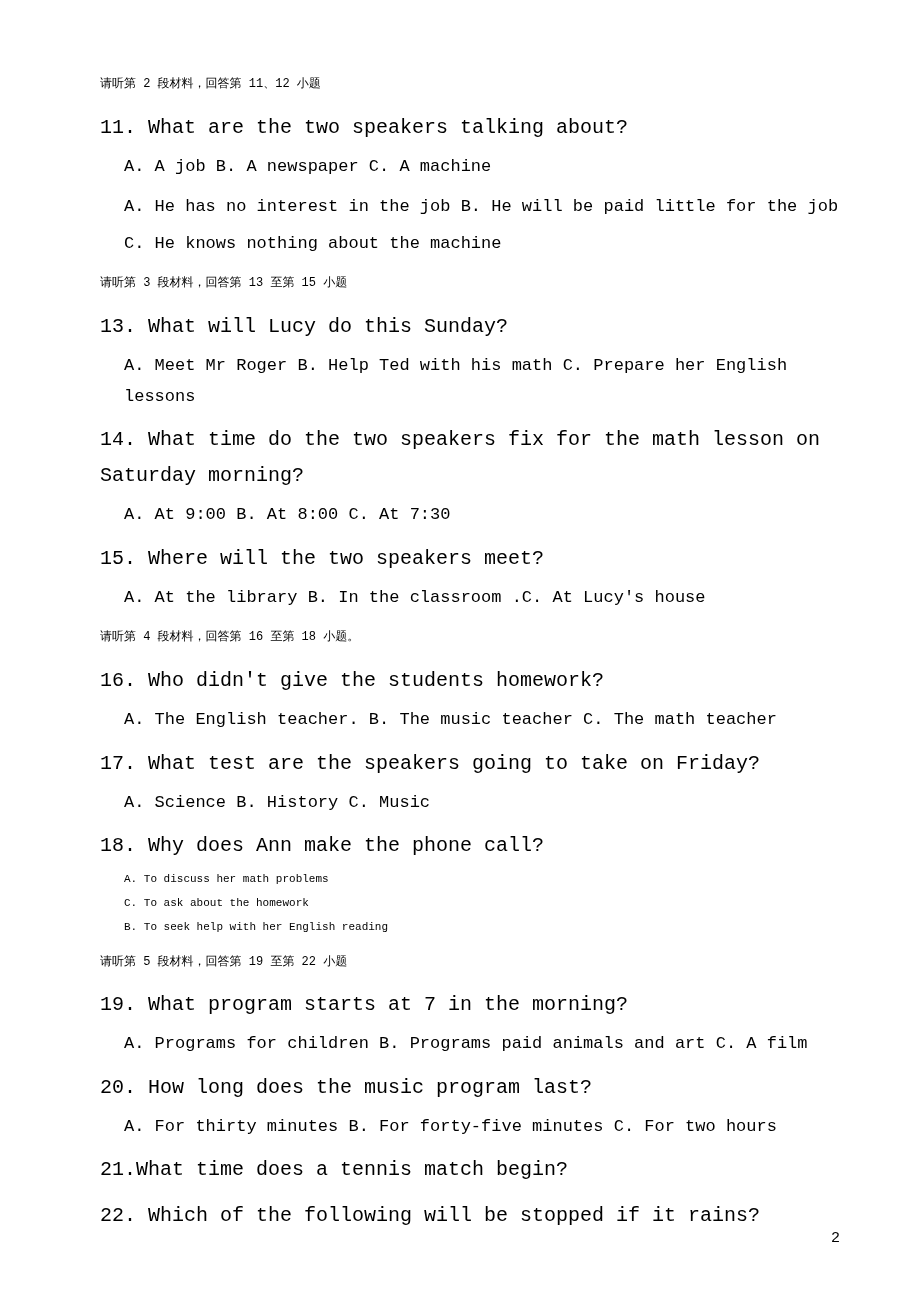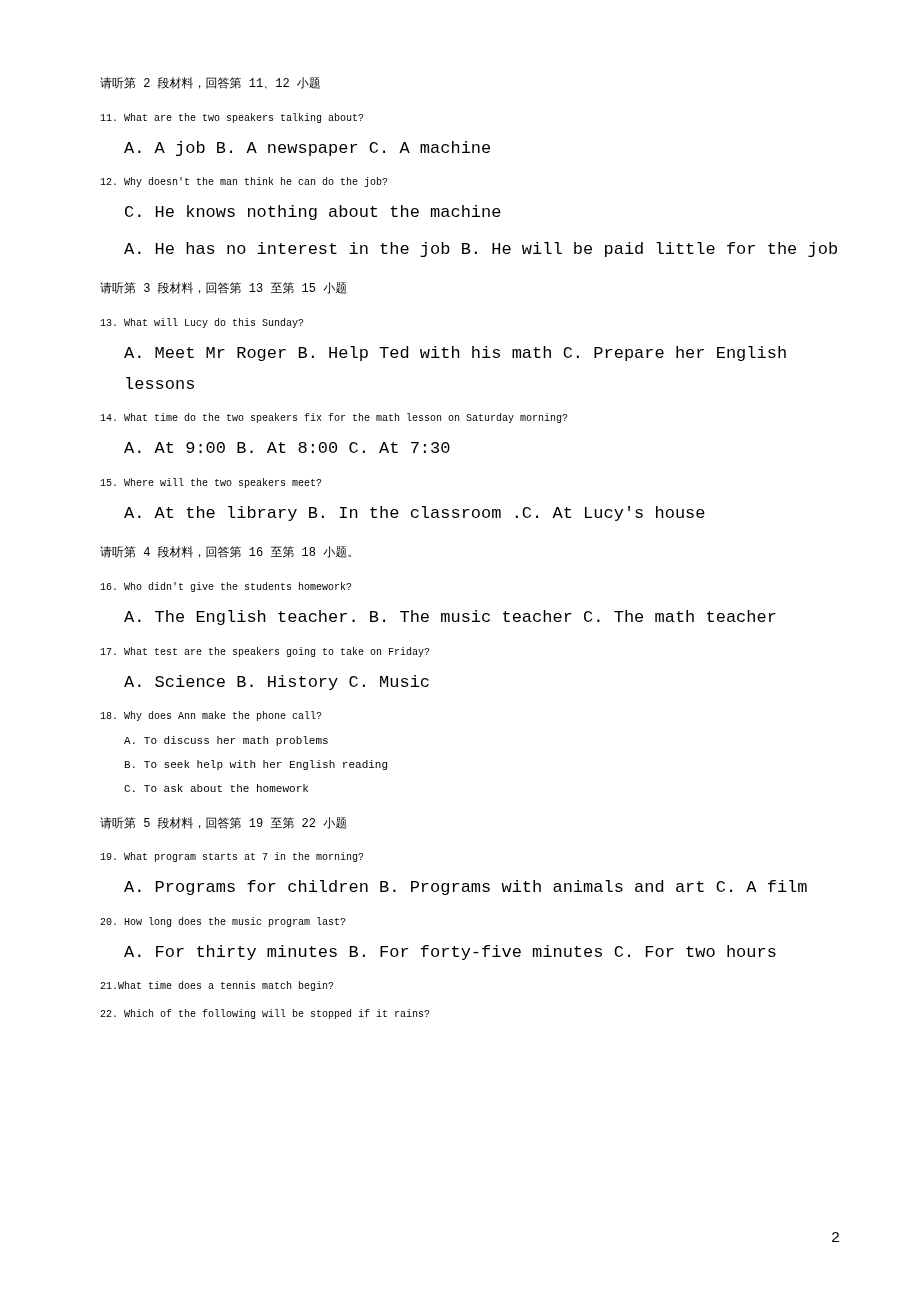--- a/index.html
+++ b/index.html
@@ -27,21 +27,21 @@
       font-size: 12px;
       margin-bottom: 14px;
       margin-top: 10px;
     }
 
     .question {
       margin-bottom: 10px;
     }
 
     .question-number {
-      font-size: 10px;
+      font-size: 20px;
       margin-bottom: 6px;
     }
 
     .options-line {
       padding-left: 24px;
       margin-bottom: 6px;
       font-size: 17px;
     }
 
     .options-line-b {
@@ -68,23 +68,22 @@
 
   <div class="section gap">
     <div class="section-header">请听第 2 段材料，回答第 11、12 小题</div>
 
     <div class="question">
       <div class="question-number">11. What are the two speakers talking about?</div>
       <div class="options-line">   A. A job     B. A newspaper     C. A machine</div>
     </div>
 
     <div class="question">
-      <div class="question-number">12. Why doesn't the man think he can do the job?</div>
+      <div class="options-line">   A. He has no interest in the job     B. He will be paid little for the job</div>
       <div class="options-line">   C. He knows nothing about the machine</div>
-      <div class="options-line">   A. He has no interest in the job     B. He will be paid little for the job</div>
     </div>
   </div>
 
   <div class="section gap">
     <div class="section-header">请听第 3 段材料，回答第 13 至第 15 小题</div>
 
     <div class="question">
       <div class="question-number">13. What will Lucy do this Sunday?</div>
       <div class="options-line">   A. Meet Mr Roger     B. Help Ted with his math     C. Prepare her English lessons</div>
     </div>
@@ -109,31 +108,31 @@
     </div>
 
     <div class="question">
       <div class="question-number">17. What test are the speakers going to take on Friday?</div>
       <div class="options-line">   A. Science     B. History   C. Music</div>
     </div>
 
     <div class="question">
       <div class="question-number">18. Why does Ann make the phone call?</div>
       <div class="options-line-b">   A. To discuss her math problems</div>
+      <div class="options-line-b">   C. To ask about the homework</div>
       <div class="options-line-b">   B. To seek help with her English reading</div>
-      <div class="options-line-b">   C. To ask about the homework</div>
     </div>
   </div>
 
   <div class="section gap">
     <div class="section-header">请听第 5 段材料，回答第 19 至第 22 小题</div>
 
     <div class="question">
       <div class="question-number">19. What program starts at 7 in the morning?</div>
-      <div class="options-line">   A. Programs for children   B. Programs with animals and art   C. A film</div>
+      <div class="options-line">   A. Programs for children   B. Programs paid animals and art   C. A film</div>
     </div>
 
     <div class="question">
       <div class="question-number">20. How long does the music program last?</div>
       <div class="options-line">   A. For thirty minutes     B. For forty-five minutes   C. For two hours</div>
     </div>
 
     <div class="question">
       <div class="question-number">21.What time does a tennis match begin?</div>
     </div>

